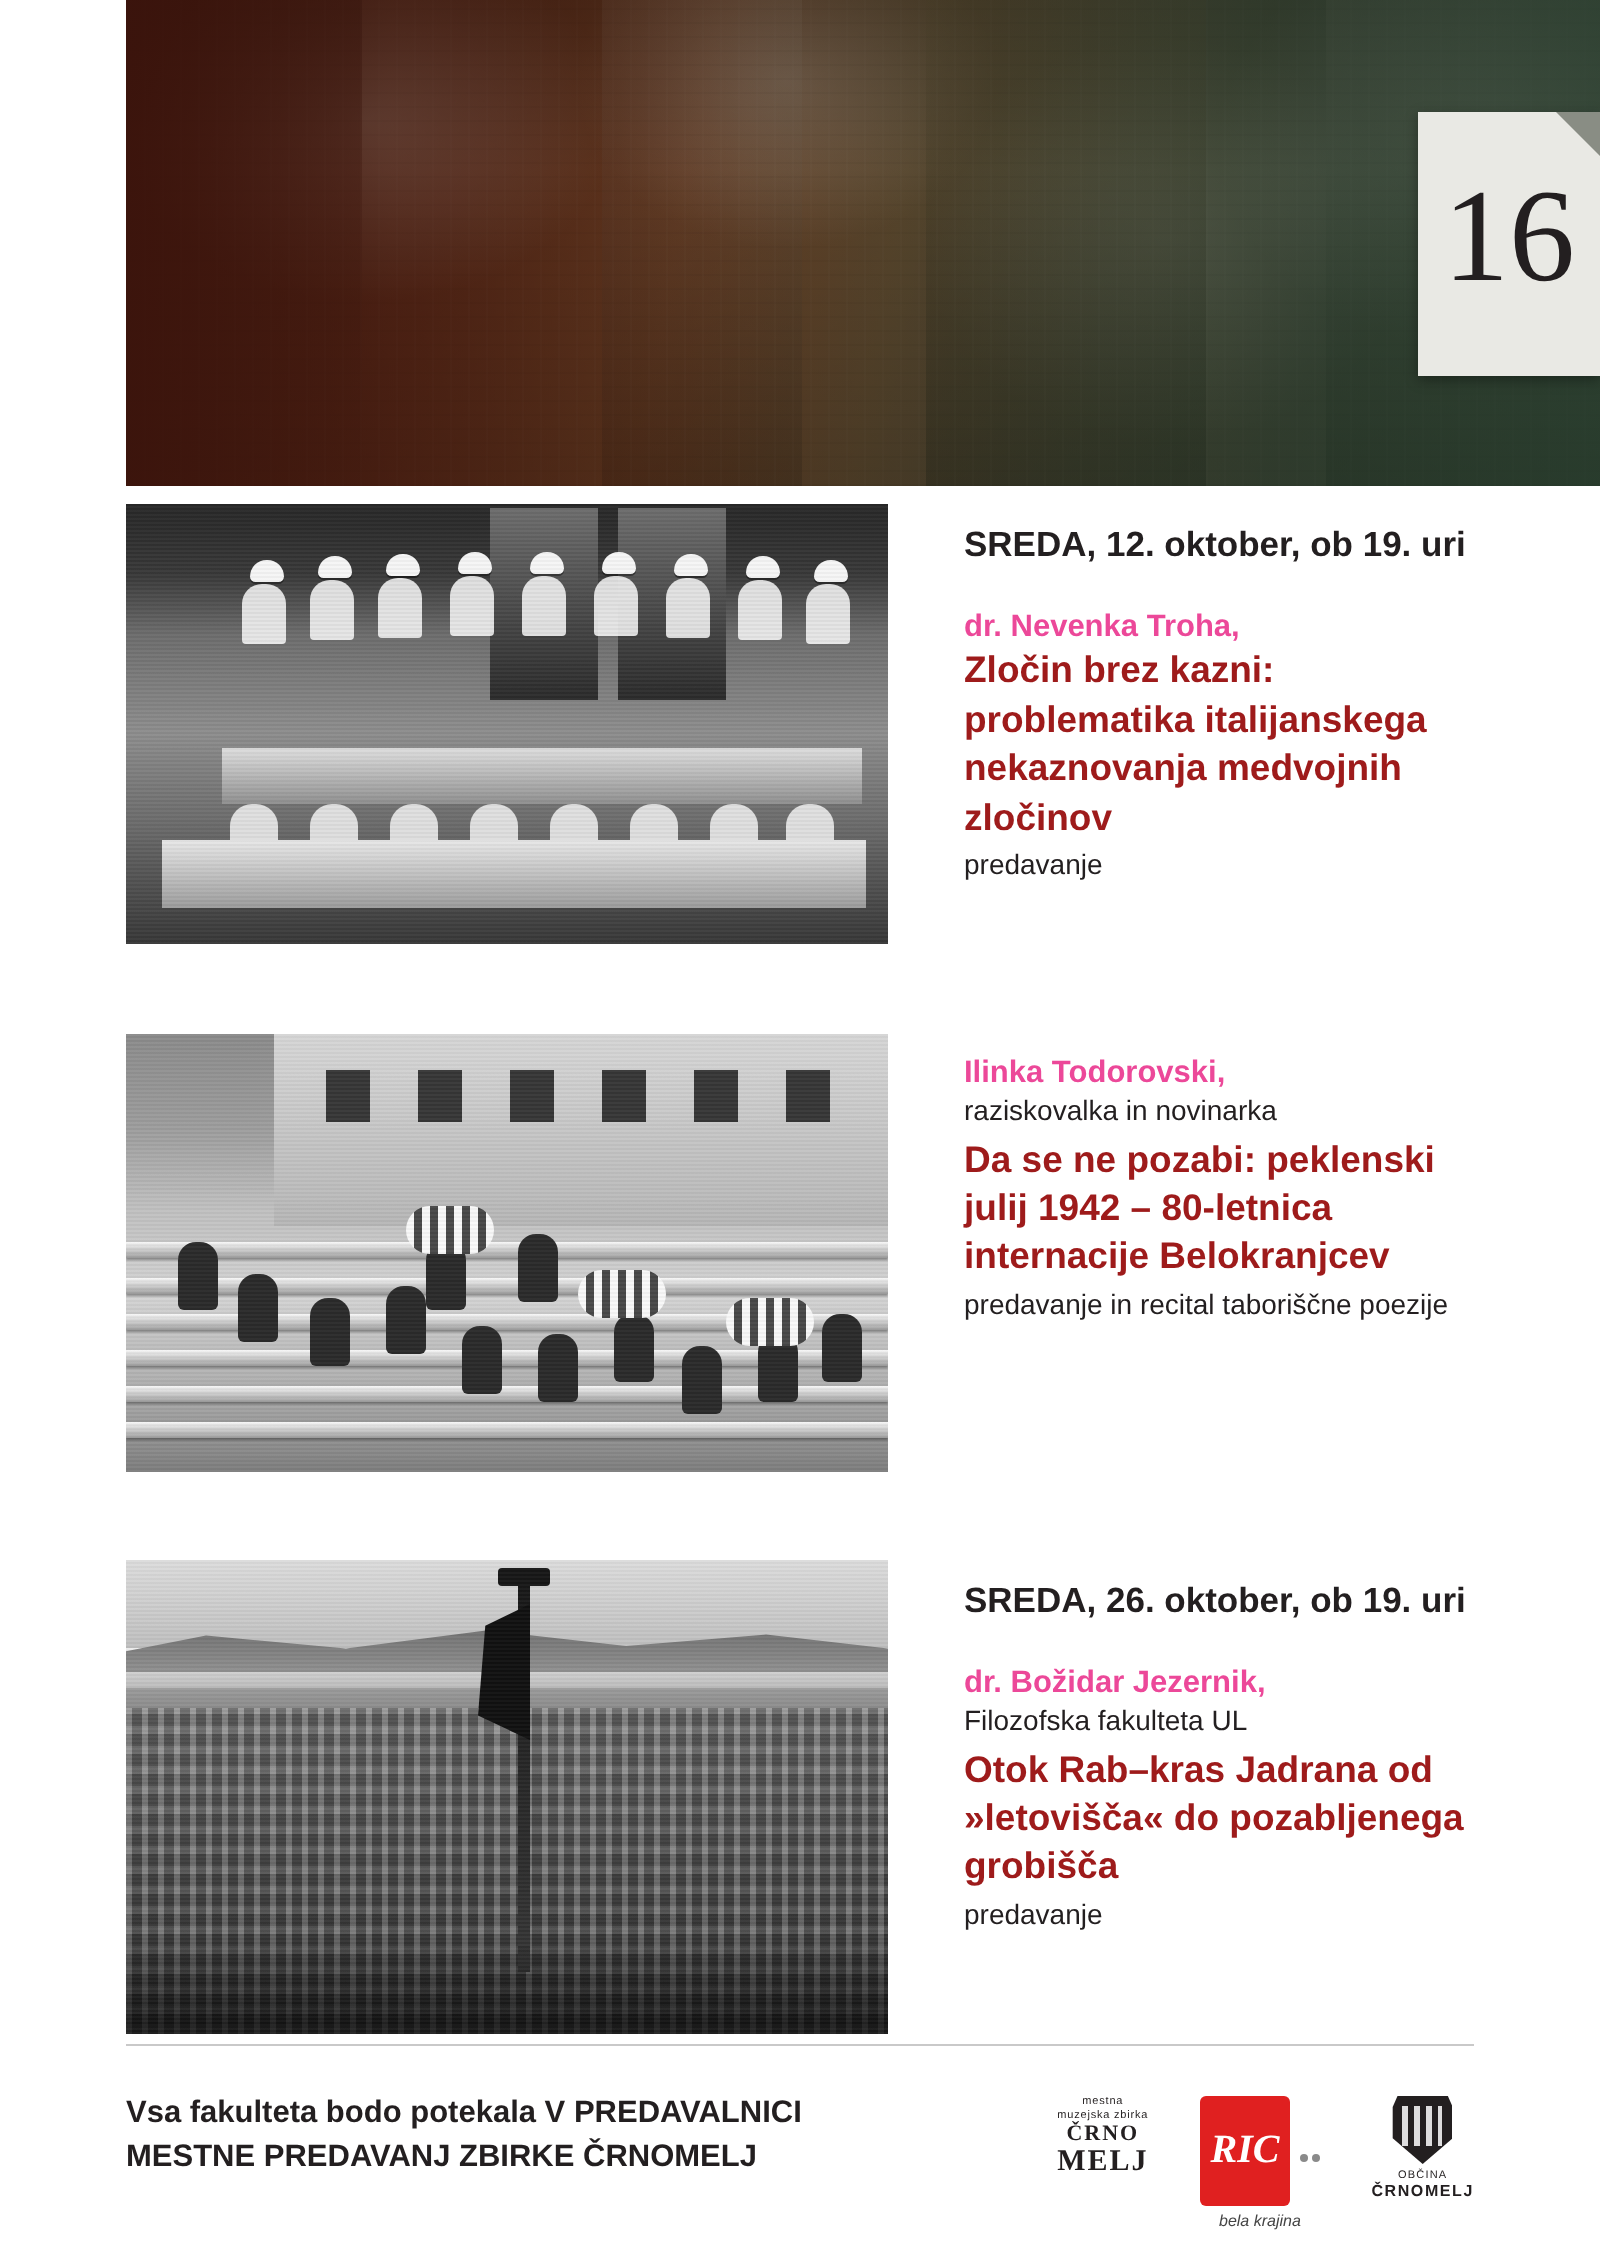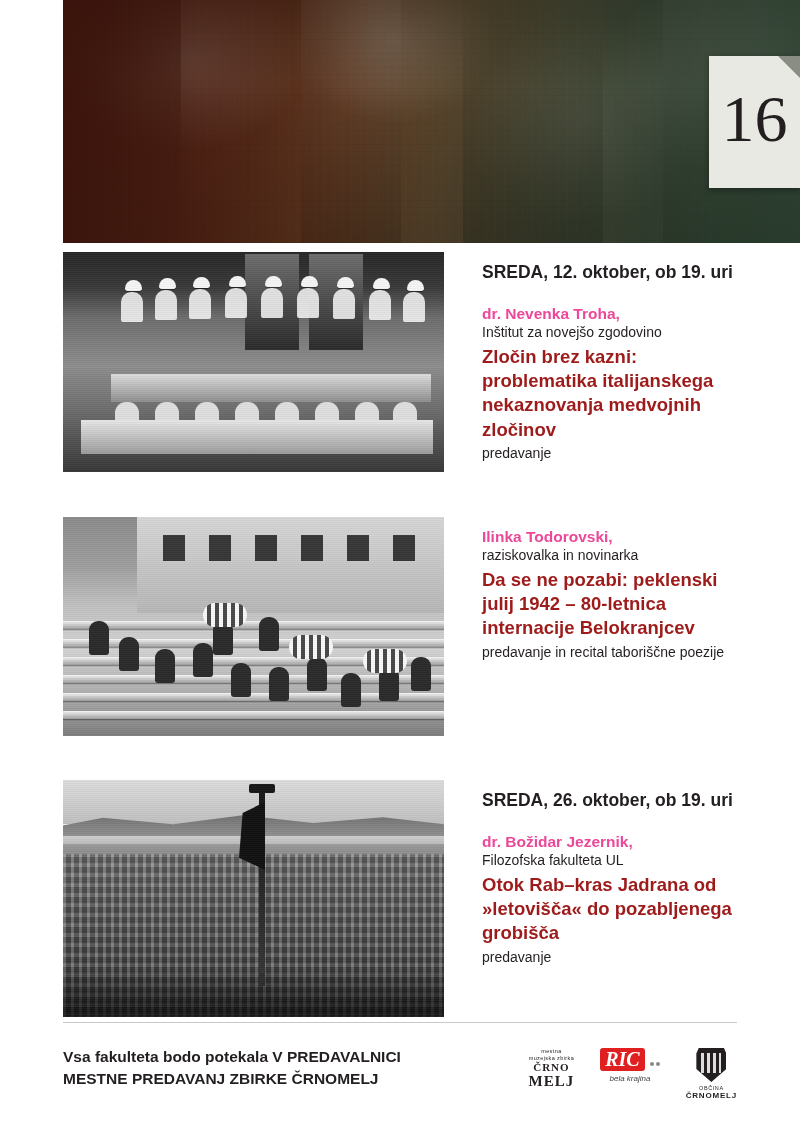--- a/index.html
+++ b/index.html
@@ -348,21 +348,21 @@
     font-family: "Liberation Serif", serif;
     font-size: 11px; font-weight: bold; letter-spacing: 1px; line-height: 1.0;
   }
   .logo-mmz .l3 {
     font-family: "Liberation Serif", serif;
     font-size: 15px; font-weight: bold; letter-spacing: 1px; line-height: 1.0; margin-top: 1px;
   }
   .logo-ric .ric {
     font-family: "Liberation Serif", serif;
     font-size: 20px; font-weight: bold; font-style: italic;
-    background: #e02020; color: #fff; padding: 0 5px; border-radius: 3px; display: inline-block;
+    background: #e02020; color: #fff; padding: 16px 5px; border-radius: 3px; display: inline-block;
     line-height: 1.15;
   }
   .logo-ric .dots { display: inline-block; margin-left: 3px; }
   .logo-ric .dots b {
     display: inline-block; width: 4px; height: 4px; border-radius: 50%;
     background: #8a8a8a; margin-left: 2px;
   }
   .logo-ric .sub {
     font-size: 8px; font-style: italic; margin-top: 3px; color: #444;
   }
@@ -443,21 +443,20 @@
           <i style="left:252px;top:150px"></i>
         <i style="left:292px;top:150px"></i>
           <i style="left:330px;top:150px"></i>
       </div>
       <div class="bench2"></div>
       <div class="grain"></div>
     </div>
     <div class="event-text">
       <div class="ev-date">SREDA, 12. oktober, ob 19. uri</div>
       <div class="ev-speaker">dr. Nevenka Troha,</div>
-      <div class="ev-affil">Inštitut za novejšo zgodovino</div>
       <div class="ev-title">Zločin brez kazni: problematika italijanskega nekaznovanja medvojnih zločinov</div>
       <div class="ev-kind">predavanje</div>
     </div>
   </div>
 
   <div class="spacer1"></div>
 
   <div class="event">
     <div class="event-photo ph2">
       <div class="ph2-bg"></div>

